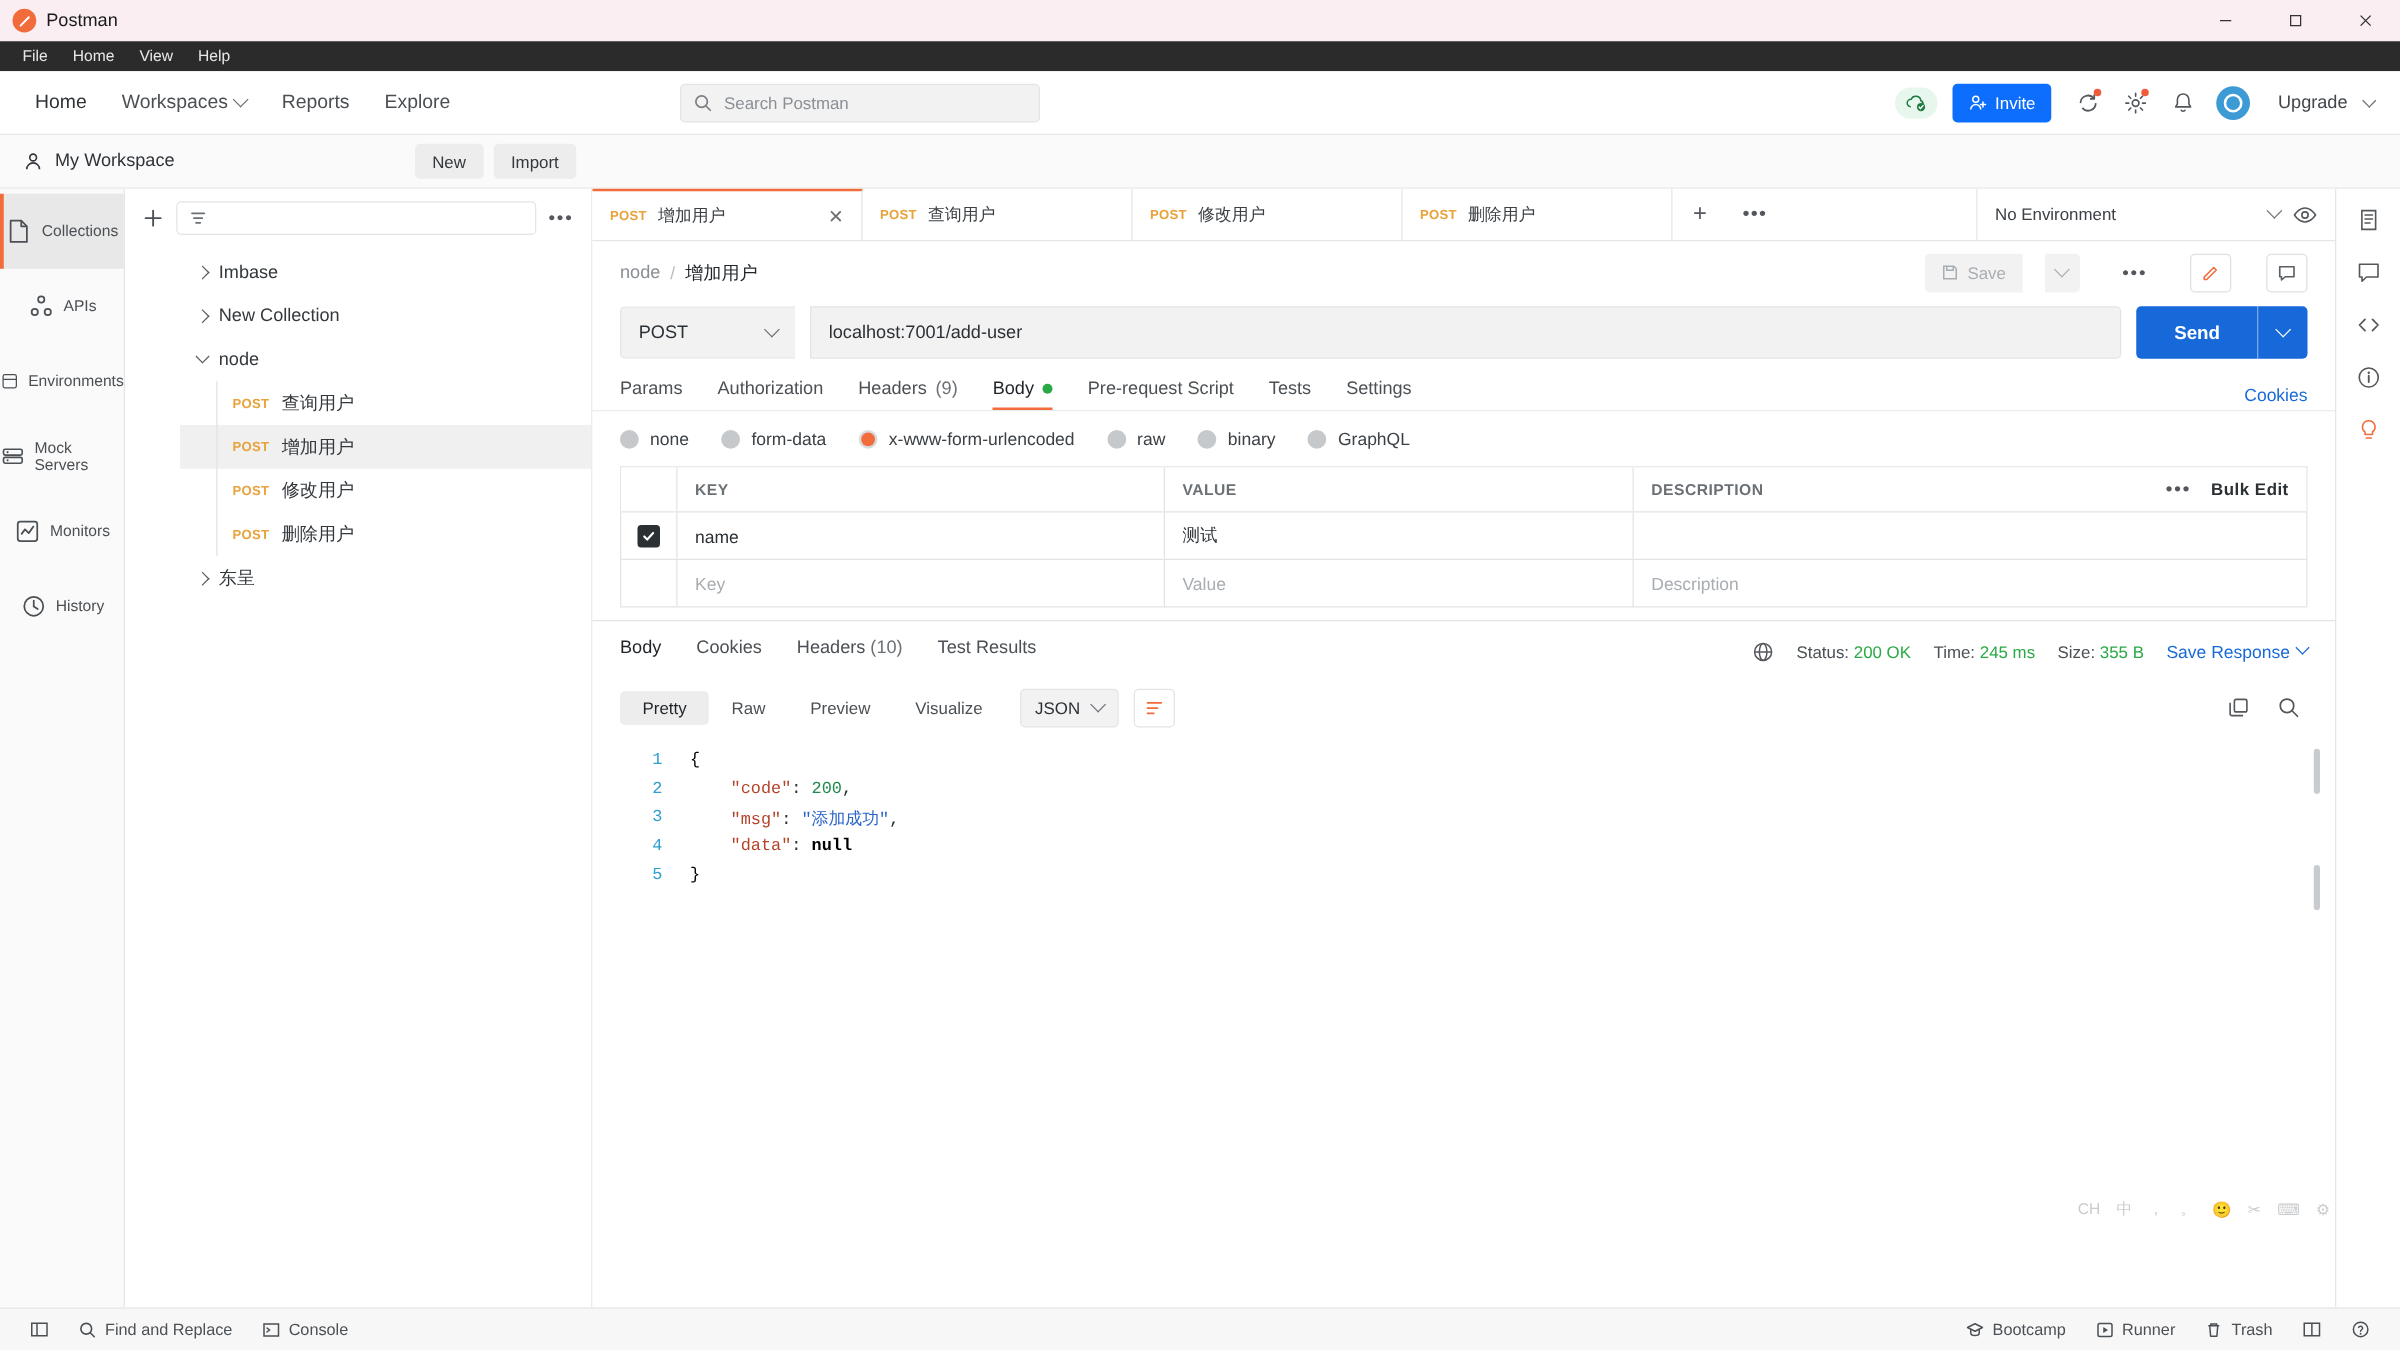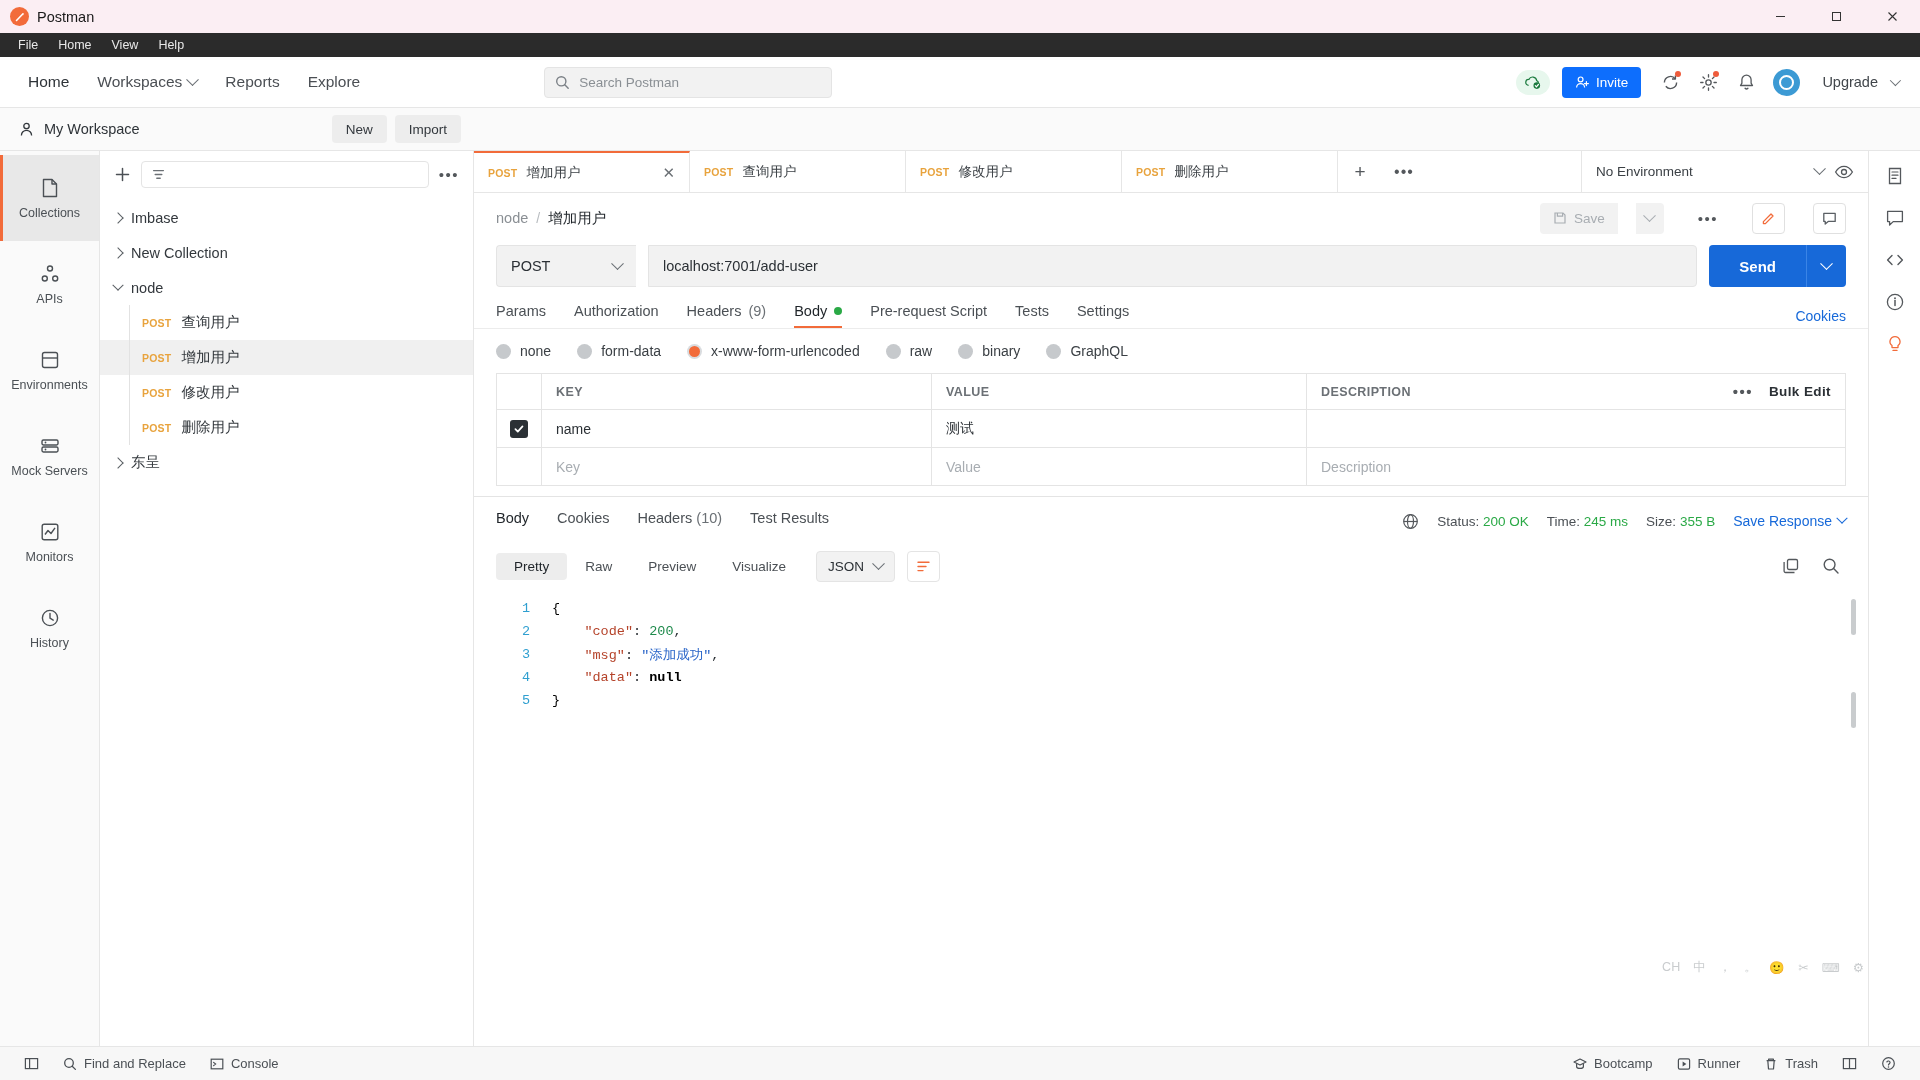--- a/index.html
+++ b/index.html
@@ -94,39 +94,39 @@
     display: flex; align-items: center; font-size: 13.5px; color: #33383d;
   }
   .ws-btns { margin-left: auto; display: flex; gap: 8px; padding-right: 14px; }
 
   
   .main { flex: 1; display: flex; min-height: 0; }
 
   
   .rail { width: 100px; background: #fafafa; border-right: 1px solid #e6e6e6; padding-top: 4px; }
   .rail-item {
-    height: 86px; display: flex; flex-direction: column; align-items: center;
+    height: 60px; display: flex; flex-direction: row; align-items: center;
     justify-content: center; gap: 7px; color: #4b5055; font-size: 12.5px; position: relative;
   }
   .rail-item.active { background: #e8e8e8; }
   .rail-item.active::before {
     content:''; position:absolute; left:0; top:0; bottom:0; width:3px; background:#f26b3a;
   }
 
   
   .colpanel { width: 374px; background: #fff; border-right: 1px solid #e6e6e6; display:flex; flex-direction:column; }
   .colhead { height: 47px; display: flex; align-items: center; padding: 0 14px; gap: 10px; }
   .filter-box {
     flex: 1; height: 27px; border: 1px solid #e4e4e4; border-radius: 4px;
     display: flex; align-items: center; padding: 0 9px;
   }
   .coltree { flex: 1; overflow: hidden; padding-top: 2px; }
   .tree-row {
     height: 35px; display: flex; align-items: center; gap: 9px; padding-left: 14px;
-    font-size: 14.5px; color: #33383d;
+    font-size: 14.5px; color: #33383d; margin-left: 44px;
   }
   .tree-row.req { padding-left: 42px; gap: 10px; position: relative; }
   .tree-row.req::before {
     content:''; position:absolute; left: 29px; top:0; bottom:0; width:1px; background:#e2e2e2;
   }
   .tree-row.sel { background: #f0f0f0; }
   .tw { display:inline-block; width:8px; height:8px; border-right:1.7px solid #5a5f64;
         border-bottom:1.7px solid #5a5f64; transform: rotate(-45deg); }
   .tw.open { transform: rotate(45deg) translate(-2px,-2px); }
   .method { font-size: 10.5px; font-weight: bold; color: #e8a33d; letter-spacing: .2px; }

